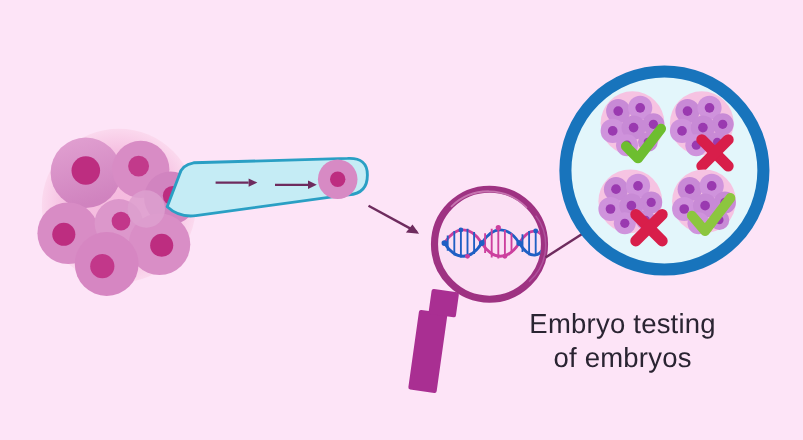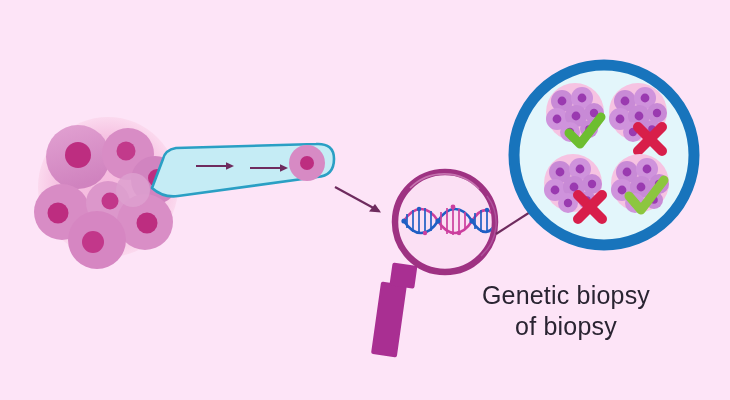--- a/index.html
+++ b/index.html
@@ -277,15 +277,15 @@
           </g>
           <path d="M 629,196 L 641,210 L 664,180" fill="none" stroke="#8cc63f" stroke-width="9" stroke-linecap="round" stroke-linejoin="round"></path>
         </g>
 
       </g>
     </g>
 
   </svg>
 
 
-  <div class="label" id="label-genetic-testing"><span>Genetic biopsy</span><br><span>of biopsy</span></div>
+  <div class="label" id="label-genetic-testing"><span>Embryo testing</span><br><span>of embryos</span></div>
 
 </div>
 
 </body></html>

